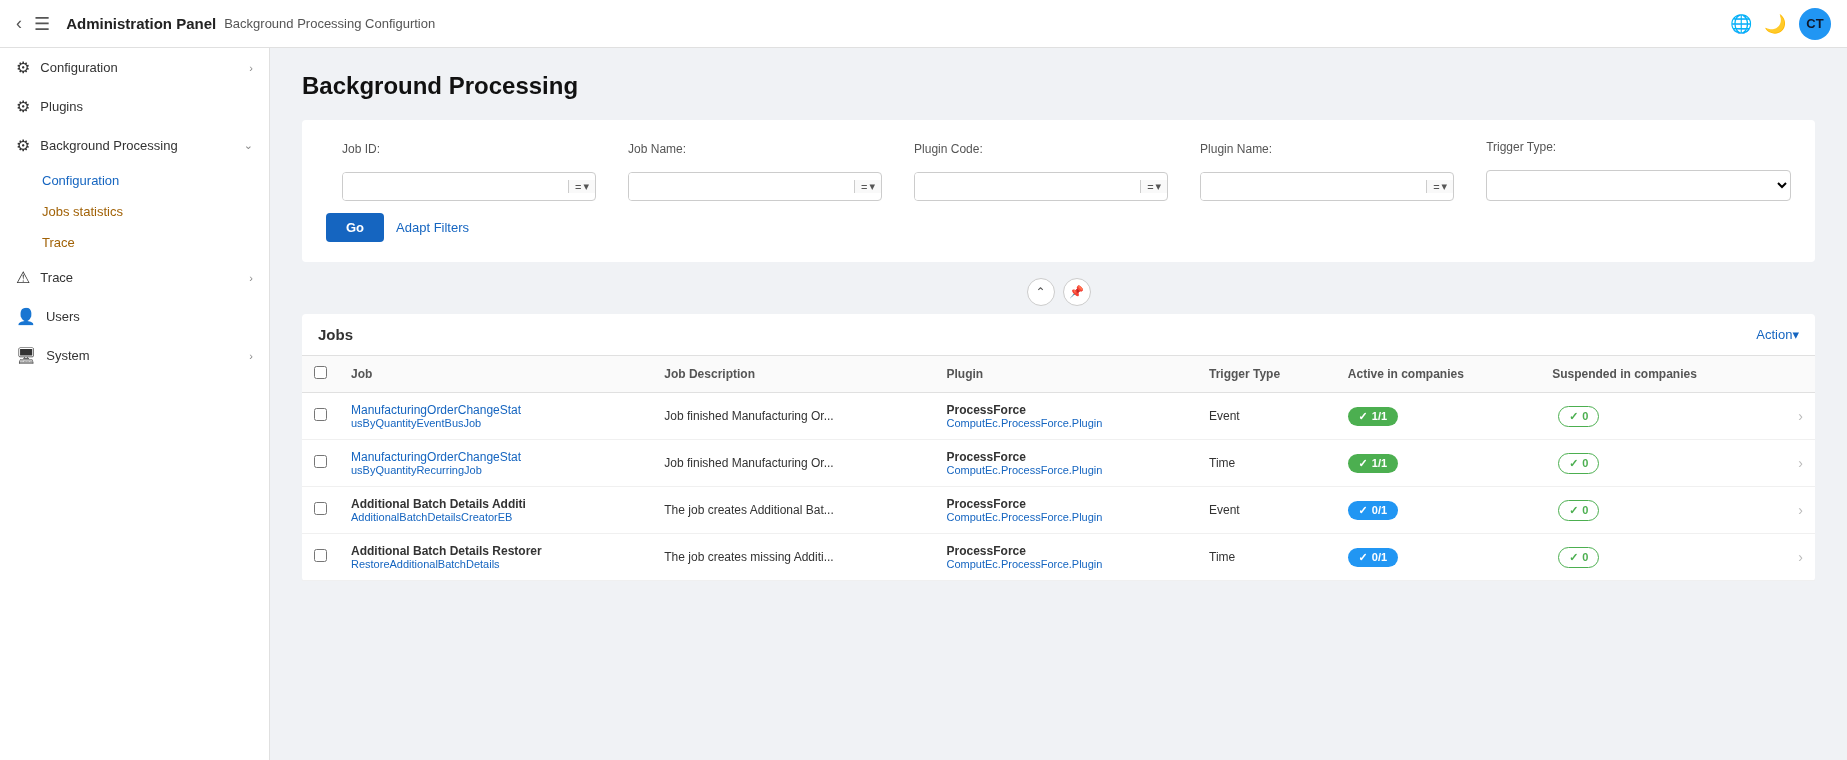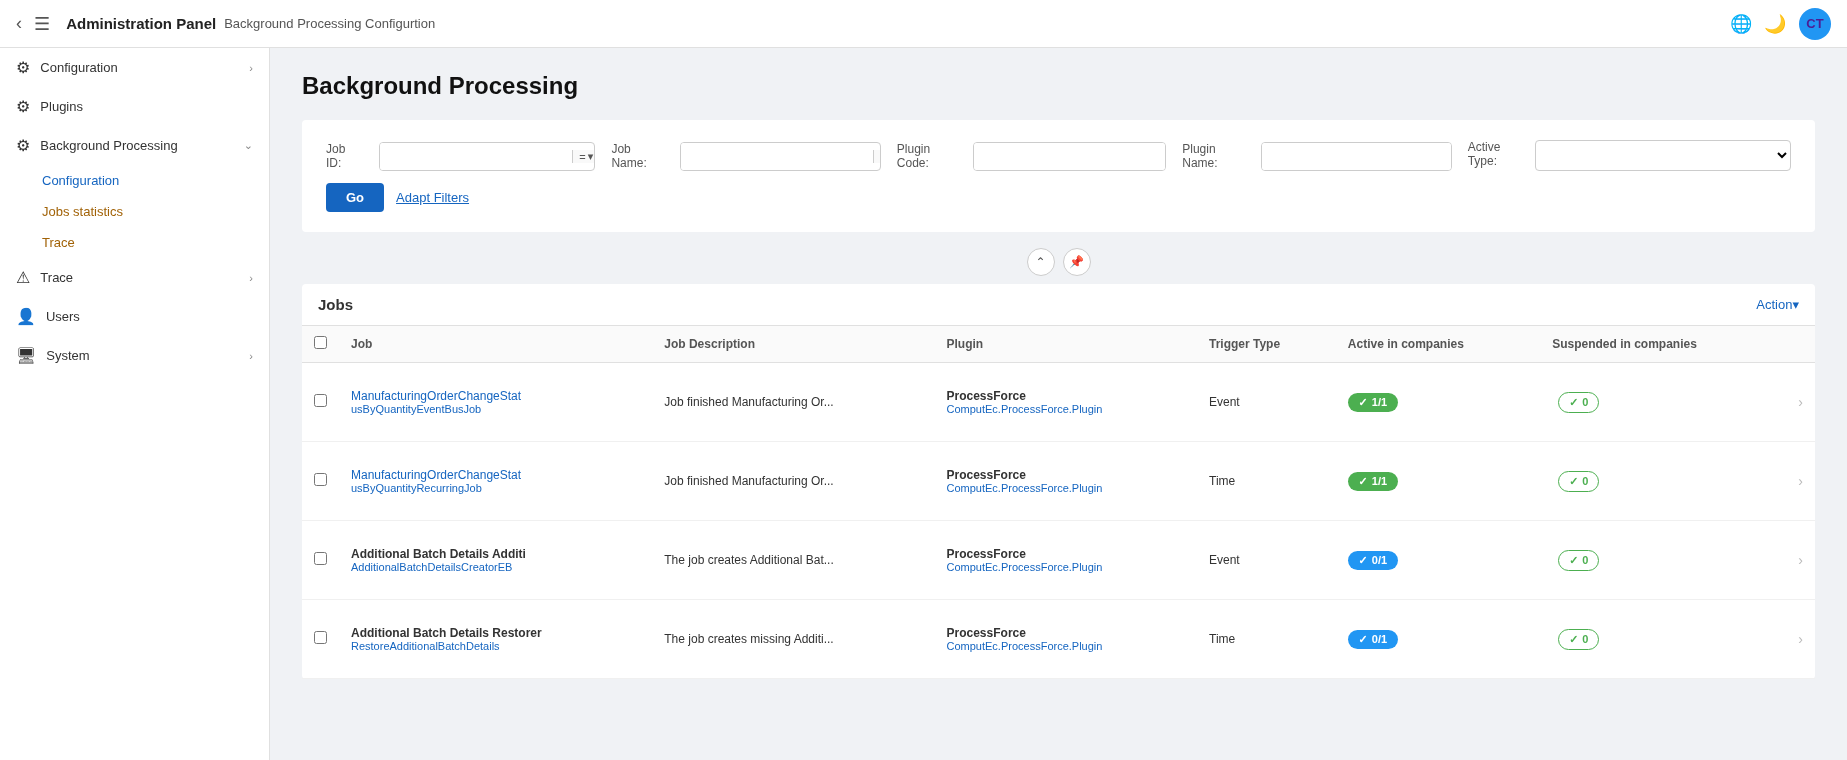--- a/index.html
+++ b/index.html
@@ -9,21 +9,21 @@
     .topbar {
       display: flex; align-items: center; background: #fff; height: 48px; padding: 0 16px;
       border-bottom: 1px solid #e0e0e0; position: fixed; top: 0; left: 0; right: 0; z-index: 100;
     }
     .topbar-back { cursor: pointer; color: #555; font-size: 18px; margin-right: 12px; }
     .topbar-menu { cursor: pointer; color: #555; font-size: 18px; margin-right: 16px; }
     .topbar-title { font-weight: 700; font-size: 15px; color: #222; }
     .topbar-sub { font-size: 13px; color: #555; margin-left: 8px; }
     .topbar-right { margin-left: auto; display: flex; align-items: center; gap: 12px; }
     .topbar-icon { font-size: 18px; color: #555; cursor: pointer; }
-    .topbar-avatar { width: 32px; height: 32px; border-radius: 50%; background: #2196F3; color: #4c1d95; display: flex; align-items: center; justify-content: center; font-weight: 700; font-size: 13px; cursor: pointer; }
+    .topbar-avatar { width: 32px; height: 32px; border-radius: 50%; background: #2196F3; color: #0f172a; display: flex; align-items: center; justify-content: center; font-weight: 700; font-size: 13px; cursor: pointer; }
 
     
     .layout { display: flex; margin-top: 48px; height: calc(760px - 48px); }
 
     
     .sidebar { width: 270px; background: #fff; border-right: 1px solid #e0e0e0; overflow-y: auto; flex-shrink: 0; }
     .sidebar-item {
       display: flex; align-items: center; padding: 10px 16px; cursor: pointer; color: #333;
       font-size: 13px; user-select: none;
     }
@@ -36,47 +36,47 @@
     .sidebar-sub-item.active { color: #1565C0; font-weight: 500; }
 
     
     .main { flex: 1; overflow-y: auto; background: #f0f2f5; }
     .main-inner { padding: 24px 32px; }
     .page-title { font-size: 24px; font-weight: 700; margin-bottom: 20px; color: #111; }
 
     
     .filter-section { background: #fff; border-radius: 4px; padding: 20px 24px; margin-bottom: 16px; }
     .filter-row { display: flex; gap: 16px; align-items: flex-end; flex-wrap: wrap; }
-    .filter-field { display: flex; gap: 16px; flex: 1; min-width: 140px; }
+    .filter-field { display: flex; flex-direction: column; gap: 16px; flex: 1; min-width: 140px; margin-left: 16px; }
     .filter-label { font-size: 12px; color: #555; }
     .filter-input-wrap { display: flex; align-items: center; border: 1px solid #ccc; border-radius: 4px; overflow: hidden; }
     .filter-input { flex: 1; border: none; outline: none; padding: 6px 8px; font-size: 13px; }
     .filter-op { display: flex; align-items: center; padding: 0 6px; border-left: 1px solid #ccc; background: #f9f9f9; cursor: pointer; font-size: 11px; color: #555; gap: 2px; }
     .filter-select { width: 100%; border: 1px solid #ccc; border-radius: 4px; padding: 6px 8px; font-size: 13px; outline: none; background: #fff; }
     .filter-trigger-wrap { flex: 1.2; min-width: 160px; }
 
     
     .filter-actions { display: flex; justify-content: flex-start; align-items: center; gap: 12px; margin-top: 12px; }
     .btn-go { background: #1565C0; color: #fff; border: none; border-radius: 4px; padding: 7px 20px; font-size: 13px; cursor: pointer; font-weight: 600; }
-    .btn-adapt { color: #1565C0; background: none; border: none; font-size: 13px; cursor: pointer; text-decoration: underline; }
+    .btn-adapt { color: #1565C0; background: none; border: none; font-size: 13px; cursor: pointer; }
 
     
     .collapse-row { display: flex; justify-content: center; gap: 8px; margin: 8px 0; }
     .collapse-btn { width: 28px; height: 28px; border-radius: 50%; background: #fff; border: 1px solid #ccc; cursor: pointer; display: flex; align-items: center; justify-content: center; font-size: 12px; color: #555; }
 
     
     .jobs-section { background: #fff; border-radius: 4px; }
     .jobs-header { display: flex; align-items: center; justify-content: space-between; padding: 12px 16px; border-bottom: 1px solid #e0e0e0; }
     .jobs-title { font-weight: 700; font-size: 15px; }
     .action-btn { color: #1565C0; background: none; border: none; font-size: 13px; cursor: pointer; display: flex; align-items: center; gap: 0; }
 
     
     .table { width: 100%; border-collapse: collapse; }
     .table th { text-align: left; padding: 10px 12px; font-size: 12px; font-weight: 600; color: #555; border-bottom: 1px solid #e0e0e0; background: #fafafa; }
-    .table td { padding: 26px 12px; border-bottom: 1px solid #f0f0f0; font-size: 12px; vertical-align: middle; }
+    .table td { padding: 10px 12px; border-bottom: 1px solid #f0f0f0; font-size: 12px; vertical-align: middle; }
     .job-name-primary { color: #1565C0; font-size: 12px; word-break: break-all; }
     .job-name-secondary { color: #1565C0; font-size: 11px; word-break: break-all; }
     .plugin-name { font-weight: 600; font-size: 12px; }
     .plugin-code { color: #1565C0; font-size: 11px; }
     .job-bold { font-weight: 700; font-size: 12px; }
 
     .badge-container { display: flex; align-items: center; }
     .badge-green { display: flex; align-items: center; background: #4CAF50; color: #fff; border-radius: 12px; padding: 3px 10px; font-size: 11px; font-weight: 600; gap: 4px; min-width: 50px; justify-content: center; }
     .badge-blue { display: flex; align-items: center; background: #2196F3; color: #fff; border-radius: 12px; padding: 3px 10px; font-size: 11px; font-weight: 600; gap: 4px; min-width: 50px; justify-content: center; }
     .badge-white { display: flex; align-items: center; background: #fff; color: #4CAF50; border: 1px solid #4CAF50; border-radius: 12px; padding: 3px 10px; font-size: 11px; font-weight: 600; gap: 4px; min-width: 40px; justify-content: center; margin-left: 6px; }
@@ -199,21 +199,21 @@
             <div class="filter-input-wrap">
               <input class="filter-input" type="text" style="">
               <div class="filter-op">
                 <span>=</span>
                 <span>▾</span>
               </div>
             </div>
           </div>
 
           <div class="filter-field filter-trigger-wrap">
-            <label class="filter-label">Active Type:</label>
+            <label class="filter-label">Trigger Type:</label>
             <select class="filter-select">
               <option value=""></option>
               <option value="Event">Event</option>
               <option value="Time">Time</option>
             </select>
           </div>
 
         </div>
 
         <div class="filter-actions">

